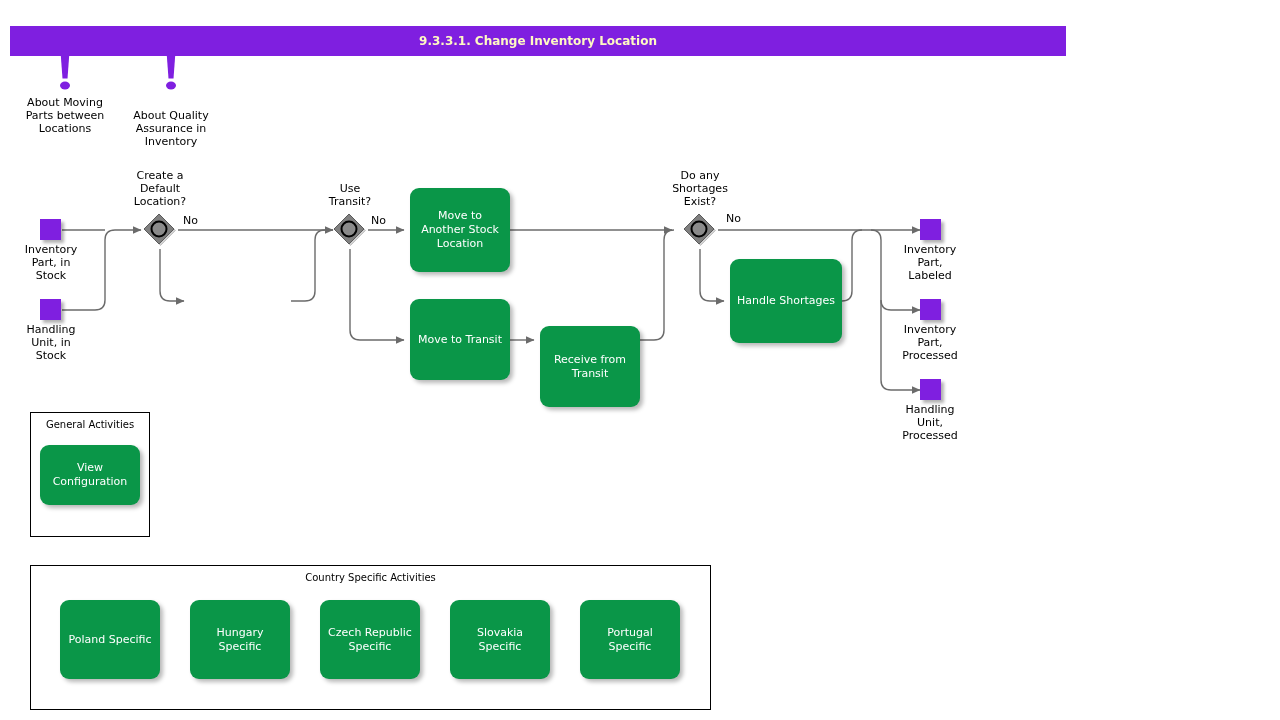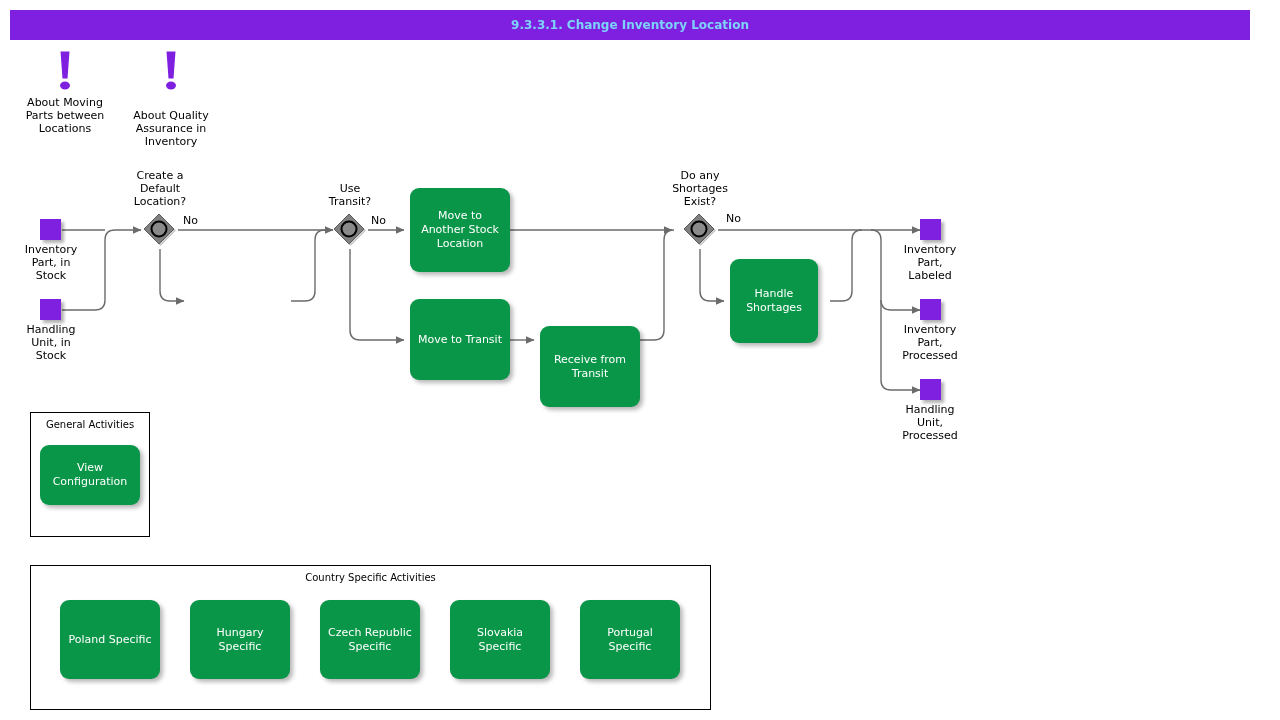--- a/index.html
+++ b/index.html
@@ -16,25 +16,25 @@
     width: 1280px;
     height: 720px;
     background: #ffffff;
     overflow: hidden;
   }
 
   
   .titlebar {
     position: absolute;
     left: 10px;
-    top: 10px;
-    width: 1240px;
+    top: 26px;
+    width: 1056px;
     height: 30px;
     background: #7F1FE0;
-    color: #7dd3fc;
+    color: #fef9c3;
     font-size: 12px;
     font-weight: bold;
     display: flex;
     align-items: center;
     justify-content: center;
     letter-spacing: 0px;
   }
 
   
   #wires {
@@ -241,21 +241,21 @@
   <div class="gwlabel" style="left:640px; top:169px; width:120px;">Do any
 Shortages
 Exist?</div>
   <svg class="gateway" style="left:683px; top:213px;" viewBox="0 0 34 34">
     <polygon points="16,1 31,16 16,31 1,16" fill="#808080" stroke="#555555" stroke-width="1" transform="translate(1.5,1.5)" opacity="0.35"></polygon>
     <polygon points="16,1 31,16 16,31 1,16" fill="#808080" stroke="#5a5a5a" stroke-width="1"></polygon>
     <circle cx="16" cy="16" r="7.5" fill="#8a8a8a" stroke="#000000" stroke-width="2"></circle>
   </svg>
   <div class="flowlabel" style="left:726px; top:212px;">No</div>
 
-  <div class="node task" style="left:730px; top:259px; width:88px; height:84px;">Handle
+  <div class="node task" style="left:730px; top:259px; width:112px; height:84px;">Handle
 Shortages</div>
 
   <div class="node dataobj" style="left:920px; top:219px;"></div>
   <div class="datalabel" style="left:879px; top:243px; width:102px;">Inventory
 Part,
 Labeled</div>
 
   <div class="node dataobj" style="left:920px; top:299px;"></div>
   <div class="datalabel" style="left:879px; top:323px; width:102px;">Inventory
 Part,

